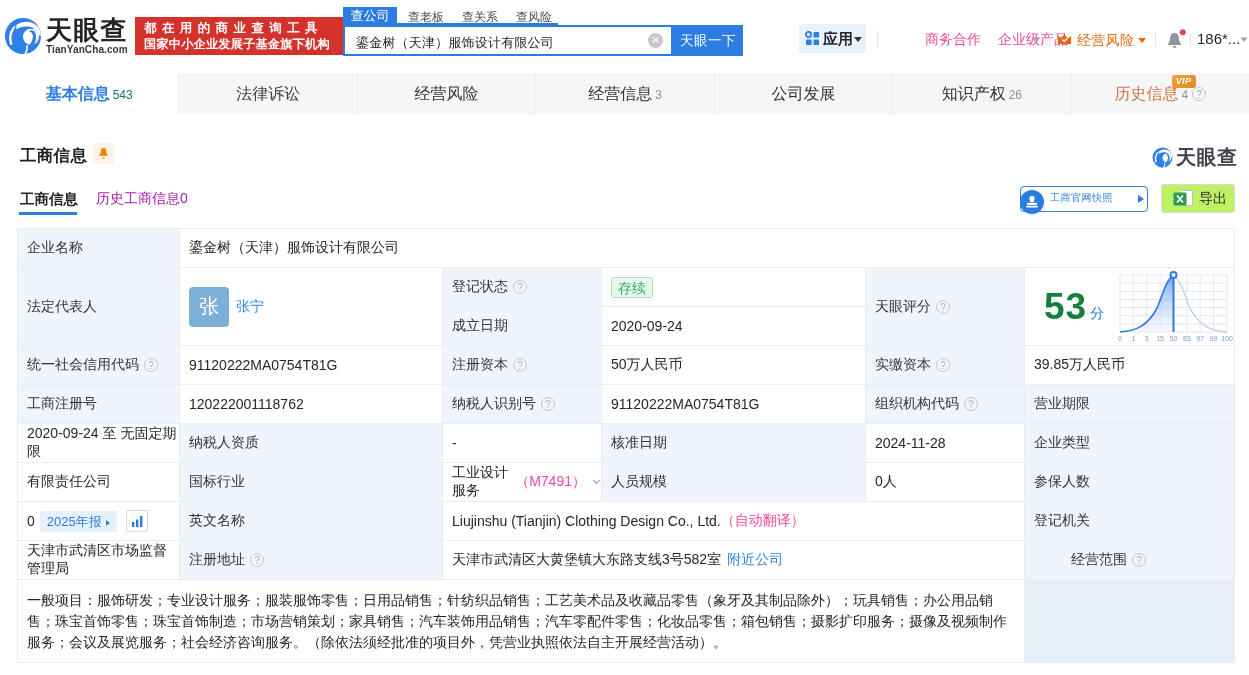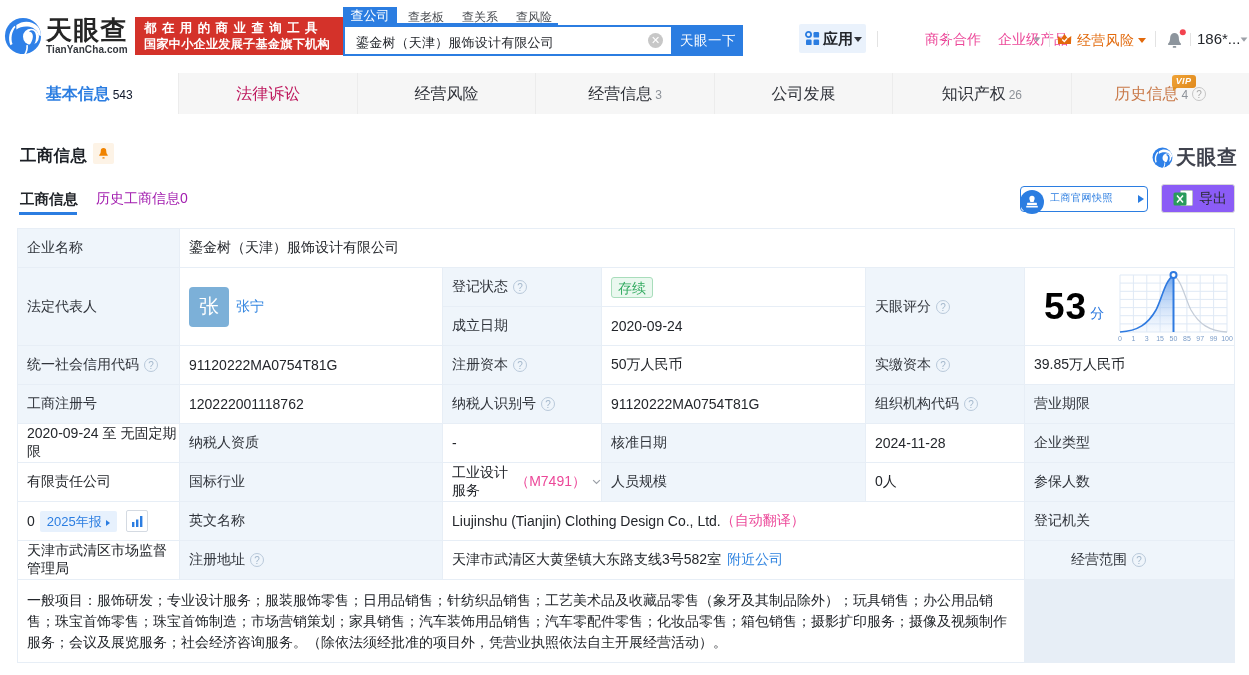--- a/index.html
+++ b/index.html
@@ -32,51 +32,51 @@
 #m-phone{left:1197px;top:30px;font-size:15px;color:#23262b;}
 
 #vipbadge{position:absolute;left:100px;top:2px;width:24px;height:12.5px;background:linear-gradient(135deg,#efa337,#e08a1e);border-radius:3px;color:#fff;font-size:9px;font-weight:700;font-style:italic;line-height:12.5px;text-align:center;letter-spacing:.4px;}
 #vipbadge:after{content:"";position:absolute;left:1px;bottom:-3px;width:0;height:0;border-right:5px solid transparent;border-top:4px solid #e1921f;}
 #nav .his .q{vertical-align:2px;margin-left:4px;border-color:#c6c6c6;color:#ababab;}
 #nav{left:0;top:73px;width:1249px;height:41px;background:#f6f6f6;display:flex;}
 #nav .tab{position:relative;width:178.43px;height:41px;text-align:center;line-height:41px;font-size:16px;color:#2f3239;border-left:1px solid #ececec;white-space:nowrap;}
 #nav .tab:first-child{border-left:none;}
 #nav .tab small{font-size:12px;color:#8d9299;margin-left:3px;}
 #nav .on{background:#fff;color:#2b7de1;font-weight:700;}
-#nav .on small{color:#0f172a;font-weight:400;}
-#nav .hov{color:#be185d;font-family:Liberation Serif, serif;}
+#nav .on small{color:#0f766e;font-weight:400;}
+#nav .hov{color:#404040;font-family:Liberation Serif, serif;}
 #nav .his{color:#c97a4a;}
 
 #sec-title{left:20px;top:145px;font-size:16.5px;font-weight:700;color:#1c2026;letter-spacing:.3px;}
 #sec-bell{left:93px;top:143px;width:21px;height:21px;background:#fdf3e6;border-radius:2px;text-align:center;}
 #wm{left:1152px;top:144px;}
 #wm .wmt{font-size:20px;font-weight:700;color:#40434e;letter-spacing:.5px;margin-left:3px;}
 #subtab1{left:20px;top:190px;font-size:14.5px;font-weight:700;color:#23262b;}
 #subtab1u{left:19px;top:212px;width:58px;height:3px;background:#2b7de1;}
 #subtab2{left:96px;top:190px;font-size:14px;color:#a21caf;}
 #btn-snap{left:1020px;top:186px;width:128px;height:26px;border:1px solid #2b7de1;border-radius:4px;background:#fff;}
 #btn-snap .cir{position:absolute;left:-1px;top:3px;width:24px;height:24px;border-radius:50%;background:#2b7de1;}
 #btn-snap .tx{position:absolute;left:29px;top:4px;font-size:10px;color:#2b7de1;letter-spacing:.5px;}
 #btn-snap .arr{position:absolute;left:117px;top:8px;width:0;height:0;border-top:4.5px solid transparent;border-bottom:4.5px solid transparent;border-left:6px solid #2b7de1;}
-#btn-exp{left:1161px;top:184px;width:74px;height:29px;border:1px solid #d9d9d9;border-radius:3px;background:#8b5cf6;}
+#btn-exp{left:1161px;top:184px;width:74px;height:29px;border:1px solid #d9d9d9;border-radius:3px;background:#bef264;}
 #btn-exp .tx{position:absolute;left:37px;top:5px;font-size:14px;color:#2a2d33;}
 
 #tbl{left:17px;top:228px;width:1218px;background:#e7eef6;border:1px solid #e7eef6;display:grid;grid-template-columns:161px 262px 158px 263px 158px 209px;grid-template-rows:repeat(9,38px) 82px;gap:1px;}
 .lb{background:#eff5fb;color:#30343b;font-size:14px;display:flex;align-items:center;padding-left:9px;}
 .vl{background:#fff;color:#23262b;font-size:14px;display:flex;align-items:center;padding-left:9px;}
 .gy{color:#ec4899;}
 .lnk{color:#3285e0;}
 .q{display:inline-block;width:14px;height:14px;border:1px solid #b9c9da;border-radius:50%;color:#a4b8cc;font-size:10px;line-height:13px;text-align:center;margin-left:5px;flex:none;}
 .tag-g{display:inline-block;height:21px;line-height:20px;padding:0 6px;background:#eaf8ef;border:1px solid #a8ddbb;border-radius:3px;color:#34ab61;font-size:14px;}
 .r2{grid-row:span 2;}
 .c5{grid-column:span 5;}
 .c3{grid-column:span 3;}
 #av{width:40px;height:40px;border-radius:4px;background:#7cb0d8;color:#fff;font-size:20px;display:flex;align-items:center;justify-content:center;margin-right:7px;flex:none;}
 #score-cell{background:#fff;display:flex;align-items:center;padding-left:19px;}
-#s53{font-size:37px;font-weight:700;color:#000000;letter-spacing:1px;}
+#s53{font-size:37px;font-weight:700;color:#15803d;letter-spacing:1px;}
 #sfen{font-size:14px;color:#2373dd;margin:14px 0 0 3px;}
 .chip-b{display:inline-block;height:21px;line-height:21px;background:#e7f1fd;border-radius:2px;color:#2b7de1;font-size:13px;padding:0 7px;margin-left:5px;}
 .chip-i{display:inline-flex;width:22px;height:22px;border:1px solid #d4dae2;border-radius:2px;margin-left:9px;align-items:center;justify-content:center;background:#fff;}
 #biz{background:#fff;color:#23262b;font-size:14px;line-height:21px;padding:10px 8px 0 9px;display:block;}
 </style>
 </head>
 <body>
 <div id="page">
 
 <svg id="logo-ic" class="abs" width="38" height="38" viewBox="0 0 40 40">

